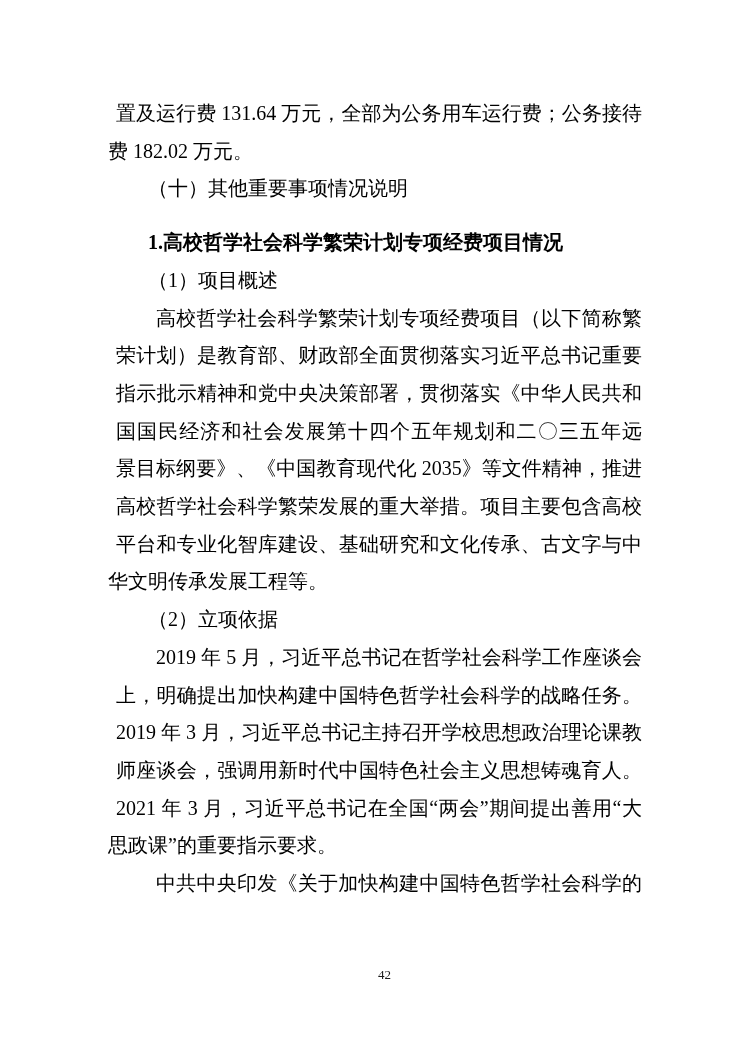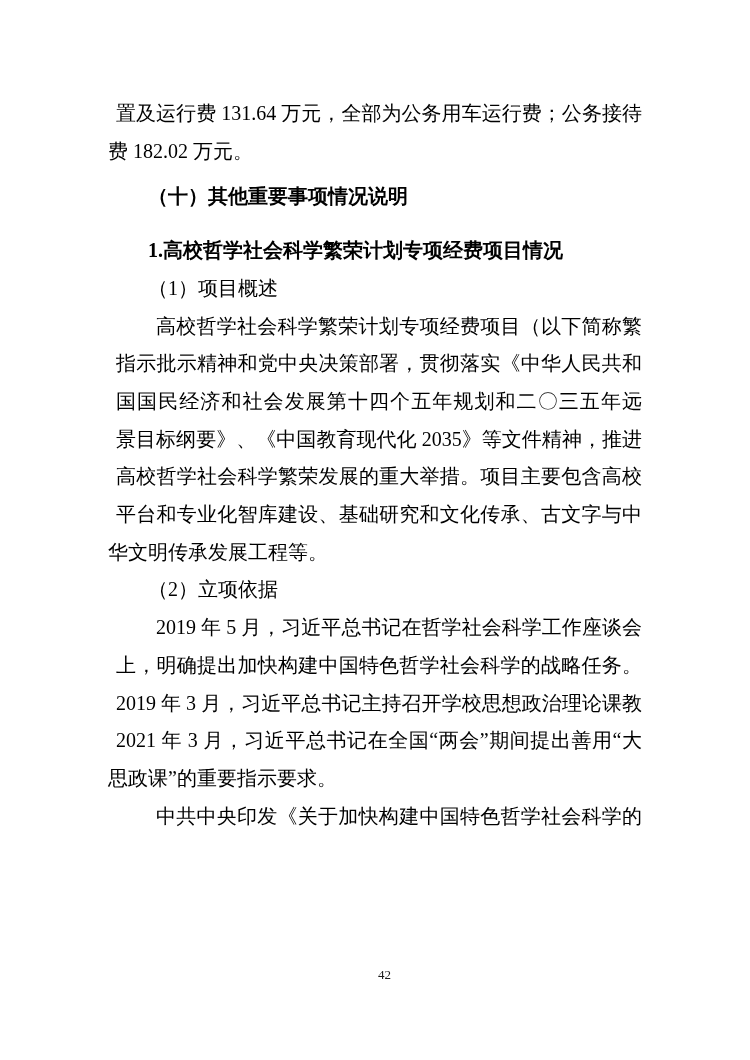--- a/index.html
+++ b/index.html
@@ -25,21 +25,21 @@
   .doc {
     position: absolute;
     left: 108px;
     top: 95px;
     width: 534px;
     font-size: 20px;
     line-height: 37.7px;
     text-rendering: optimizeLegibility;
   }
   .block { margin: 0; padding: 0; }
-  .b-h2 { font-weight: 700; margin-top: 8px; }
+  .b-h2 { font-weight: 400; }
   .b-h3 { font-weight: 700; margin-top: 16px; }
   .line {
     text-align: left;
   }
   .line.fill {
     text-align: justify;
     text-align-last: justify;
     margin-left: 8px;
   }
   .block.indent .line:first-child {
@@ -71,34 +71,36 @@
         <div class="line">（十）其他重要事项情况说明</div>
       </div>
       <div class="block b-h3 indent">
         <div class="line">1.高校哲学社会科学繁荣计划专项经费项目情况</div>
       </div>
       <div class="block b-p indent">
         <div class="line">（1）项目概述</div>
       </div>
       <div class="block b-p indent">
         <div class="line fill">高校哲学社会科学繁荣计划专项经费项目（以下简称繁</div>
+        <div class="line fill">荣计划）是教育部、财政部全面贯彻落实习近平总书记重要</div>
         <div class="line fill">指示批示精神和党中央决策部署，贯彻落实《中华人民共和</div>
         <div class="line fill">国国民经济和社会发展第十四个五年规划和二〇三五年远</div>
         <div class="line fill">景目标纲要》、《中国教育现代化 2035》等文件精神，推进</div>
         <div class="line fill">高校哲学社会科学繁荣发展的重大举措。项目主要包含高校</div>
         <div class="line fill">平台和专业化智库建设、基础研究和文化传承、古文字与中</div>
         <div class="line">华文明传承发展工程等。</div>
       </div>
       <div class="block b-p indent">
         <div class="line">（2）立项依据</div>
       </div>
       <div class="block b-p indent">
         <div class="line fill">2019 年 5 月，习近平总书记在哲学社会科学工作座谈会</div>
         <div class="line fill">上，明确提出加快构建中国特色哲学社会科学的战略任务。</div>
         <div class="line fill">2019 年 3 月，习近平总书记主持召开学校思想政治理论课教</div>
+        <div class="line fill">师座谈会，强调用新时代中国特色社会主义思想铸魂育人。</div>
         <div class="line fill">2021 年 3 月，习近平总书记在全国“两会”期间提出善用“大</div>
         <div class="line">思政课”的重要指示要求。</div>
       </div>
       <div class="block b-p indent">
         <div class="line fill">中共中央印发《关于加快构建中国特色哲学社会科学的</div>
       </div>
     </div>
   <div class="footer">
     <span>42</span>
   </div>

